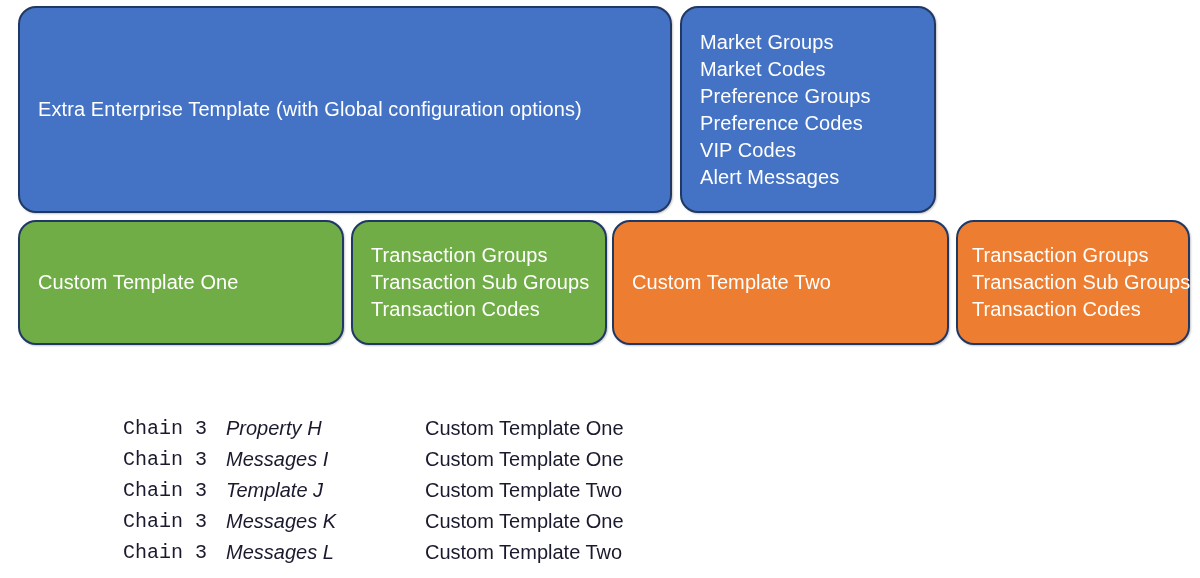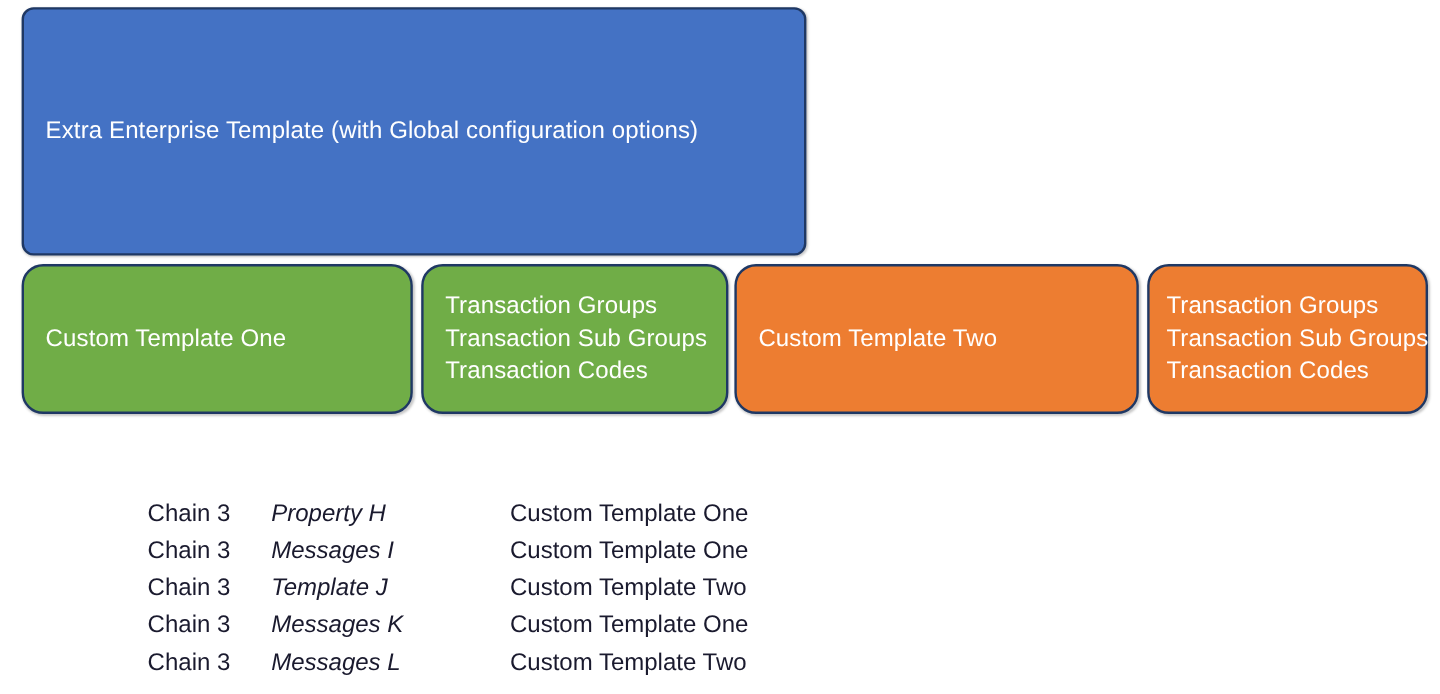--- a/index.html
+++ b/index.html
@@ -53,21 +53,21 @@
     padding: 0;
   }
   .box-list li {
     font-size: 20px;
     line-height: 27px;
     letter-spacing: 0.1px;
     white-space: nowrap;
   }
 
   
-  #shape-enterprise-template { left: 18px;  top: 6px;   width: 654px; height: 207px; border-radius: 10px; }
+  #shape-enterprise-template { left: 18px;  top: 6px;   width: 654px; height: 207px; }
   #shape-global-options      { left: 680px; top: 6px;   width: 256px; height: 207px; }
 
   #shape-custom-template-one { left: 18px;  top: 220px; width: 326px; height: 125px; }
   #shape-transactions-one    { left: 351px; top: 220px; width: 256px; height: 125px; }
   #shape-custom-template-two { left: 612px; top: 220px; width: 337px; height: 125px; }
   #shape-transactions-two    { left: 956px; top: 220px; width: 234px; height: 125px; }
 
   #shape-custom-template-one .box-label,
   #shape-custom-template-two .box-label,
   #shape-enterprise-template .box-label { align-self: flex-start; }
@@ -86,33 +86,43 @@
     border-collapse: collapse;
     color: #1A1A2E;
   }
   .assignment-table td {
     font-size: 20px;
     line-height: 31px;
     padding: 0;
     white-space: nowrap;
     vertical-align: top;
   }
-  .assignment-table td.col-chain    { width: 103px; }
+  .assignment-table td.col-chain    { width: 103px; font-family: Liberation Mono, monospace; }
   .assignment-table td.col-property { width: 199px; font-style: italic; }
   .assignment-table td.col-template { width: auto; }
 </style>
 </head>
 <body>
 
 <div class="diagram">
 
   <div class="box blue" id="shape-enterprise-template">
     <div class="box-label">Extra Enterprise Template (with Global configuration options)</div>
   </div>
 
+  <div class="box blue" id="shape-global-options">
+    <ul class="box-list">
+      <li>Market Groups</li>
+      <li>Market Codes</li>
+      <li>Preference Groups</li>
+      <li>Preference Codes</li>
+      <li>VIP Codes</li>
+      <li>Alert Messages</li>
+    </ul>
+  </div>
 
   <div class="box green" id="shape-custom-template-one">
     <div class="box-label">Custom Template One</div>
   </div>
 
   <div class="box green" id="shape-transactions-one">
     <ul class="box-list">
       <li>Transaction Groups</li>
       <li>Transaction Sub Groups</li>
       <li>Transaction Codes</li>

